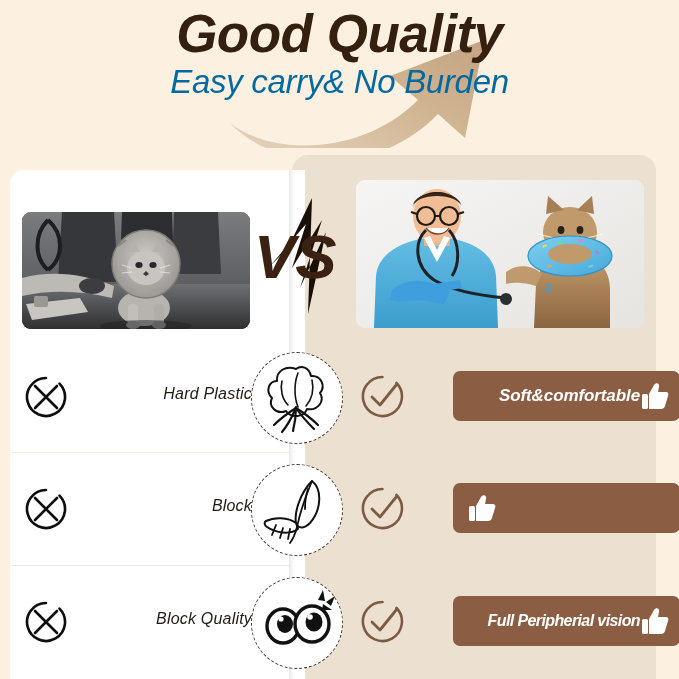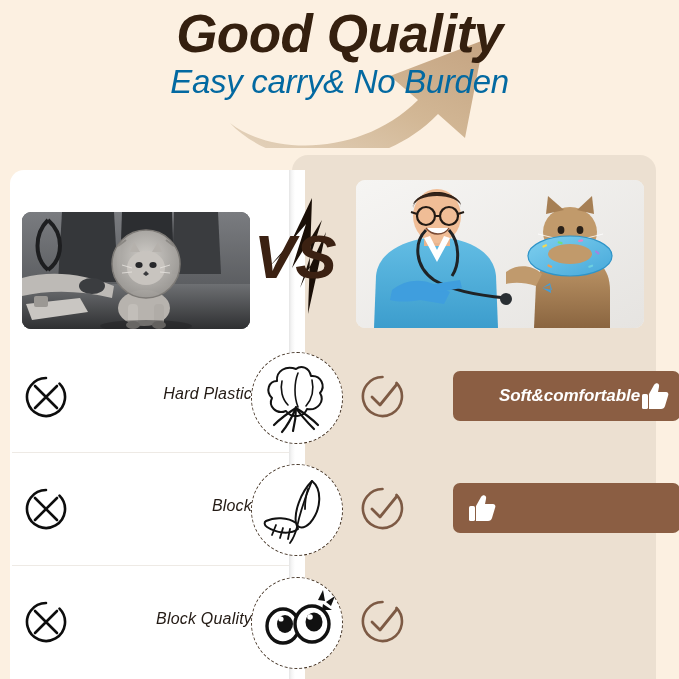--- a/index.html
+++ b/index.html
@@ -481,15 +481,22 @@
           <path d="M71,26 L80,32 L70,32 Z"></path>
         </g>
       </svg>
     </div>
 
     <svg class="check-icon" viewBox="0 0 45 45">
       <path d="M22.5,3 a19.5,19.5 0 1,0 14,6" fill="none" stroke="#7d5a44" stroke-width="2.6" stroke-linecap="round"></path>
       <path d="M12,23 L20,31 L37,10" fill="none" stroke="#7d5a44" stroke-width="2.8" stroke-linecap="round" stroke-linejoin="round"></path>
     </svg>
 
+    <div class="pro-btn tight">
+      <span class="lbl">Full Peripherial vision</span>
+      <svg class="thumb" viewBox="0 0 30 30">
+        <path d="M9,13 L14,4 C16,1 20,2 19,6 L18,11 L26,11 C28,11 29,13 28,15 L25,25 C24.5,27 23,28 21,28 L9,28 Z" fill="#ffffff"></path>
+        <rect x="2" y="13" width="6" height="15" rx="1.6" fill="#ffffff"></rect>
+      </svg>
+    </div>
   </div>
 
 </div>
 
 </body></html>

